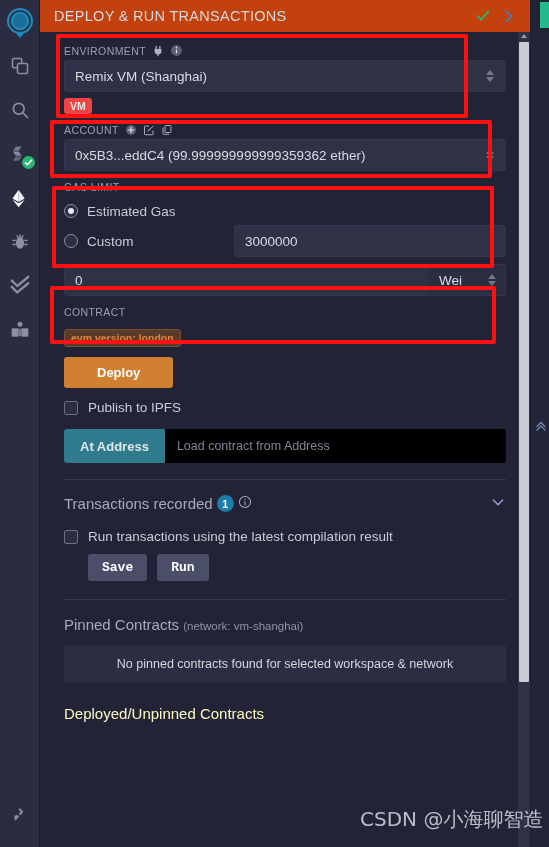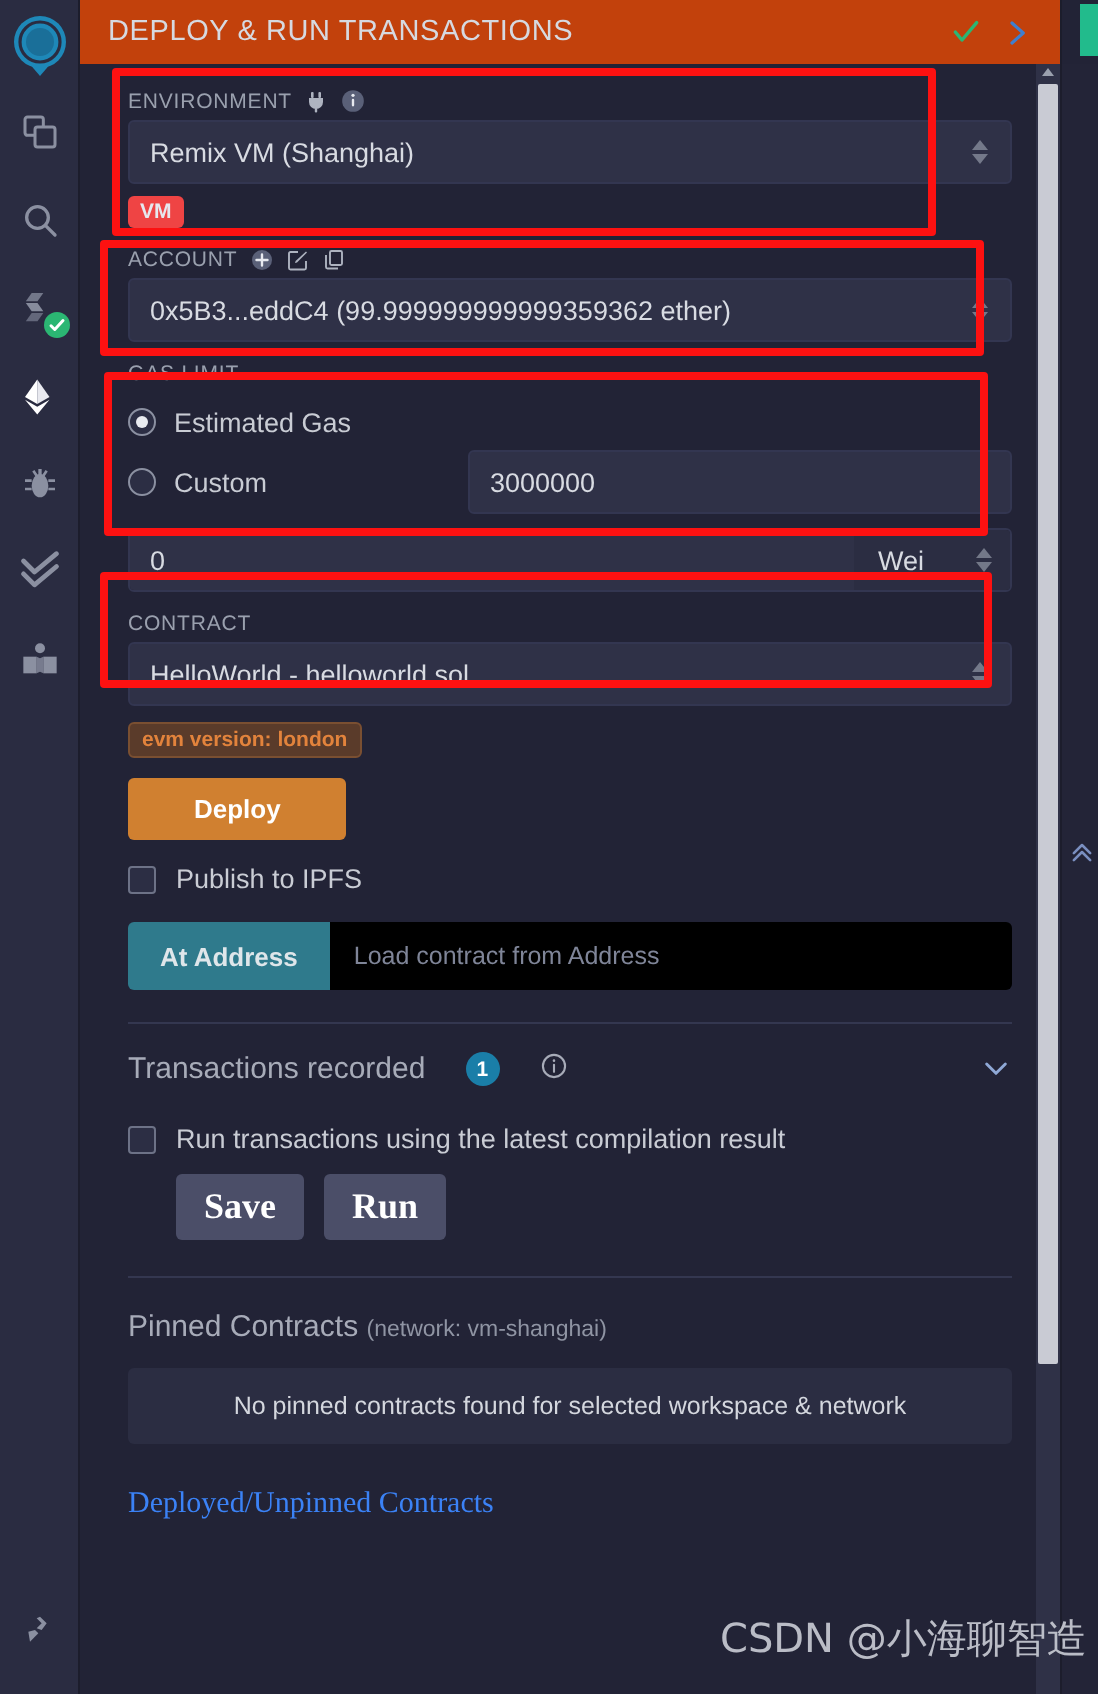--- a/index.html
+++ b/index.html
@@ -149,47 +149,47 @@
     text-align:center;
   }
   .ataddr .atinput {
     flex:1 1 auto; background:#000000; display:flex; align-items:center;
     padding:0 12px; color:#7f8598; font-size:12.5px;
   }
 
   .divider { height:1px; background:#343750; margin:16px 0 0 0; }
 
   .subheader {
-    display:flex; align-items:flex-start; gap:20px;
+    display:flex; align-items:center; gap:4px;
     color:#a7abb8; font-size:15px;
     padding:14px 0 0 0;
   }
   .subheader .cnt {
     background:#1a7ea8; color:#fff; font-size:10.5px; font-weight:bold;
     min-width:17px; height:17px; border-radius:9px;
     display:flex; align-items:center; justify-content:center; padding:0 5px;
   }
   .subheader .grow { flex:1 1 auto; }
 
   .btnrow { display:flex; gap:10px; margin-top:10px; }
   .smallbtn {
     background:#4b4e68; color:#ffffff; border:none; border-radius:3px;
-    font-size:18px; font-weight:bold; padding:6px 14px; cursor:pointer;
-    font-family:Liberation Serif, serif;
+    font-size:13px; font-weight:bold; padding:6px 14px; cursor:pointer;
+    font-family:Liberation Mono, monospace;
   }
 
   .pintitle { color:#a7abb8; font-size:15px; padding-top:16px; }
   .pintitle .net { color:#8f94a3; font-size:11.5px; }
   .emptybox {
     margin-top:12px; background:#2b2d42;
     border-radius:3px; height:38px;
     display:flex; align-items:center; justify-content:center;
     color:#d4d7de; font-size:12.5px;
   }
-  .deployedtitle { color:#3b82f6; font-size:15px; padding-top:22px;font-family:Liberation Serif, serif; }
+  .deployedtitle { color:#fef9c3; font-size:15px; padding-top:22px; }
 
   
   #vscroll {
     position:absolute; right:0; top:32px; width:12px; bottom:0;
     background:#2f3147;
   }
   #vscroll .track { position:absolute; inset:0; }
   #vscroll .arrow-up {
     position:absolute; top:2px; left:3px;
     width:0; height:0; border-left:3px solid transparent; border-right:3px solid transparent; border-bottom:4px solid #9aa0ae;
@@ -412,27 +412,20 @@
           <span class="caret">
               <i class="up"></i>
               <i class="dn"></i>
             </span>
         </span>
       </div>
     </div>
 
     <div class="section" style="padding-top:10px;">
       <div class="fieldlabel">CONTRACT</div>
-      <div class="selectbox">
-        <span class="val">HelloWorld - helloworld.sol</span>
-        <span class="caret">
-            <i class="up"></i>
-            <i class="dn"></i>
-          </span>
-      </div>
       <span class="evmbadge">evm version: london</span>
       <div>
         <button class="btn-deploy">Deploy</button>
       </div>
       <div class="chk-row">
         <span class="chkbox"></span>
         <span class="clabel">Publish to IPFS</span>
       </div>
       <div class="ataddr">
         <span class="atbtn">At Address</span>

